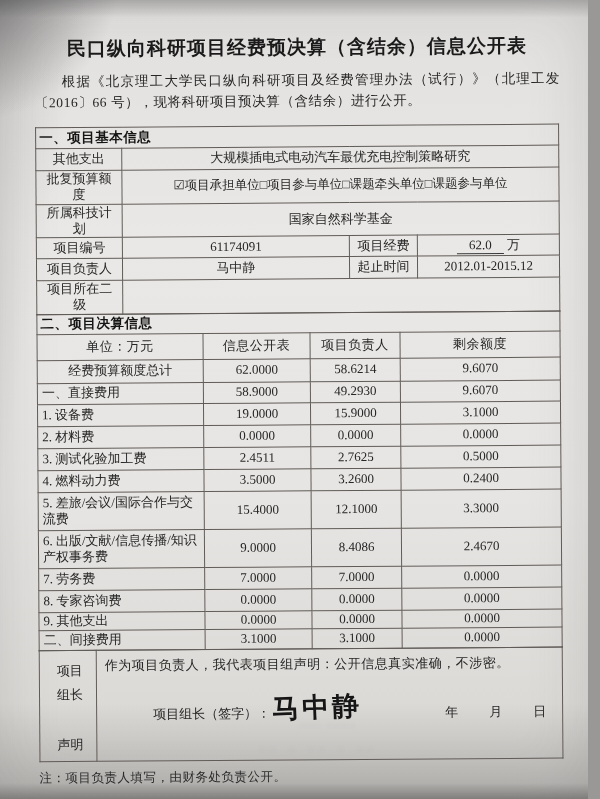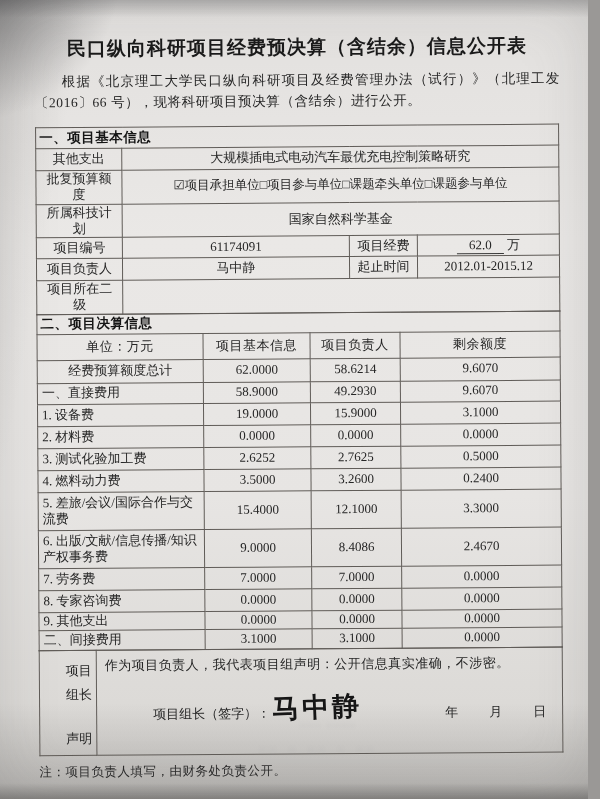--- a/index.html
+++ b/index.html
@@ -41,22 +41,22 @@
   td.sec-head{font-weight:bold;font-size:13.5px;color:#151515;padding-left:3px;letter-spacing:.5px;}
   td.lbl{text-align:center;}
   td.lbl-left{text-align:left;}
   td.val{text-align:center;}
   td.num{text-align:center;font-family:"Liberation Serif","DejaVu Serif",serif;}
   td.colhead{text-align:center;letter-spacing:.5px;}
   .h20{height:20px}.h21{height:21px}.h22{height:22px}.h23{height:23px}
   .h26{height:26px}.h16{height:16px}.h18{height:18px}.h38{height:38px}
   .underlined{border-bottom:1px solid #3a3a3a;padding:16px 12px 1px 12px;}
   .decl-cell{vertical-align:top;padding:7px 6px 4px 8px;}
-  .decl-label{text-align:right;vertical-align:top;padding:8px 4px 4px 8px;font-size:13px;line-height:24px;}
-  .decl-label div:last-child{margin-top:20px;}
+  .decl-label{text-align:center;vertical-align:top;padding:8px 4px 4px 8px;font-size:13px;line-height:24px;}
+  .decl-label div:last-child{margin-top:26px;}
   .statement{font-size:13px;letter-spacing:.5px;}
   .sign-row{display:flex;align-items:flex-end;margin-top:16px;padding-right:4px;}
   .sign-label{margin-left:48px;font-size:13px;}
   .signature{
     font-size:27px;font-weight:bold;letter-spacing:3px;color:#161616;
     transform:rotate(-2deg);position:relative;top:2px;margin-left:2px;
     font-family:"DejaVu Serif",serif;
   }
   .date-labels{margin-left:auto;display:flex;gap:31px;font-size:13px;padding-right:6px;}
   .footnote{margin-top:8px;font-size:12.5px;letter-spacing:.5px;color:#2a2a2a;}
@@ -123,21 +123,21 @@
           <col style="width:107px">
           <col style="width:90px">
           <col style="width:160px">
         </colgroup>
       <tbody>
           <tr class="h20">
         <td class="sec-head" colspan="4">二、项目决算信息</td>
       </tr>
       <tr class="h26">
         <td class="colhead">单位：万元</td>
-        <td class="colhead">项目基本信息</td>
+        <td class="colhead">信息公开表</td>
         <td class="colhead">项目负责人</td>
         <td class="colhead">剩余额度</td>
       </tr>
       <tr class="h23">
         <td class="lbl">经费预算额度总计</td>
         <td class="num">62.0000</td>
         <td class="num">58.6214</td>
         <td class="num">9.6070</td>
       </tr>
       <tr class="h21">
@@ -153,21 +153,21 @@
         <td class="num">3.1000</td>
       </tr>
       <tr class="h22">
         <td class="lbl-left">2. 材料费</td>
         <td class="num">0.0000</td>
         <td class="num">0.0000</td>
         <td class="num">0.0000</td>
       </tr>
       <tr class="h22">
         <td class="lbl-left">3. 测试化验加工费</td>
-        <td class="num">2.6252</td>
+        <td class="num">2.4511</td>
         <td class="num">2.7625</td>
         <td class="num">0.5000</td>
       </tr>
       <tr class="h22">
         <td class="lbl-left">4. 燃料动力费</td>
         <td class="num">3.5000</td>
         <td class="num">3.2600</td>
         <td class="num">0.2400</td>
       </tr>
       <tr class="h38">

